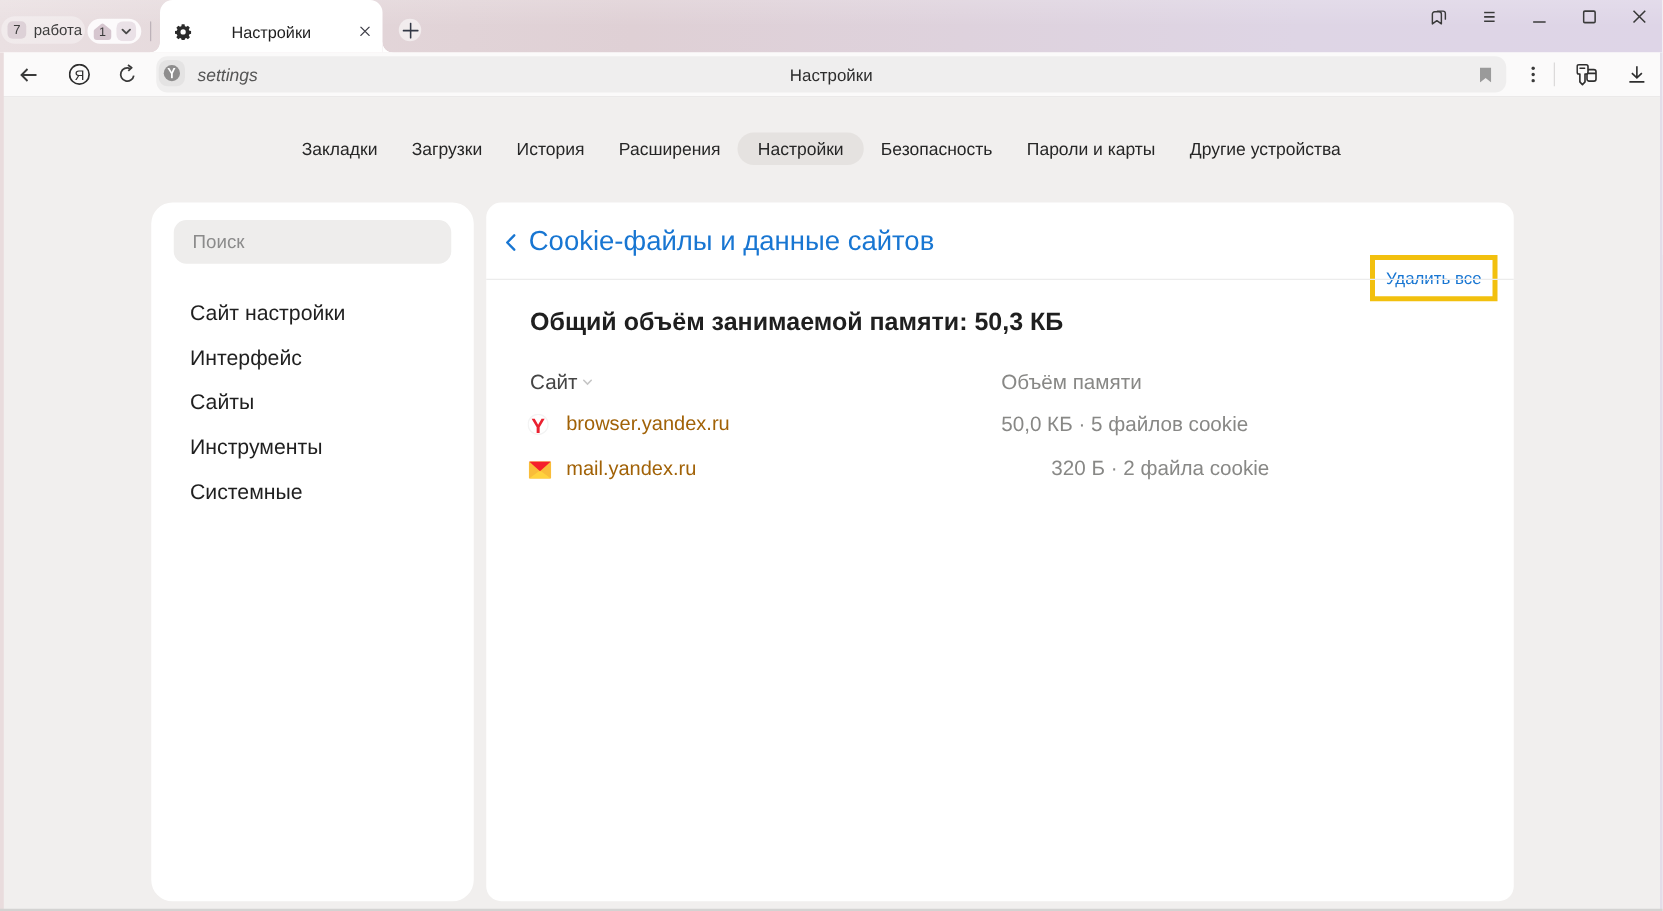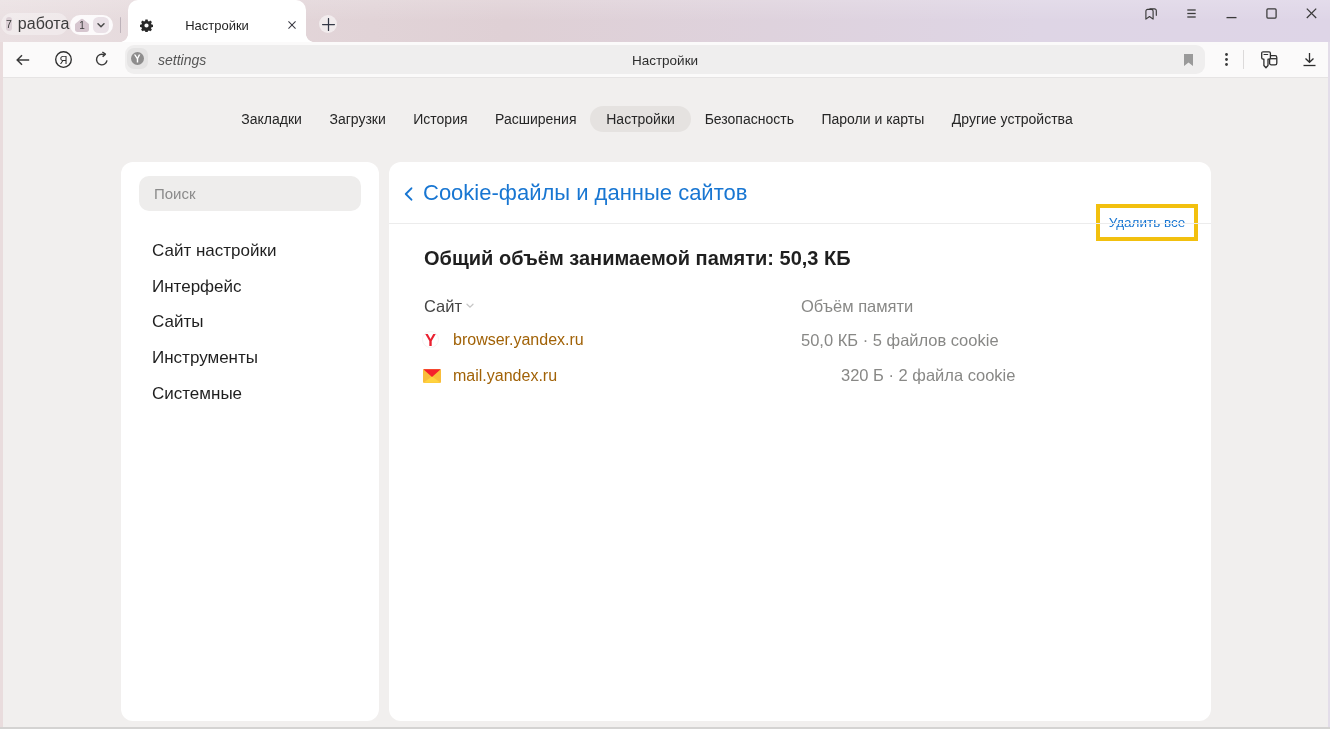--- a/index.html
+++ b/index.html
@@ -9,21 +9,21 @@
   
   .tabbar {
     position:relative; height:42px;
     background:linear-gradient(180deg,rgba(255,255,255,.16) 0%,rgba(255,255,255,0) 50%),
                linear-gradient(90deg,#eae0e2 0%,#e3d6d9 18%,#dfd0d5 38%,#ded2dd 58%,#ded5e5 78%,#ded5e7 100%);
   }
   .tabgrp { position:absolute; left:1px; top:13px; width:67px; height:22px; display:flex; align-items:center;
     background:rgba(255,255,255,.35); border-radius:11px; padding:0 0 0 5px; gap:6px; }
   .badge7 { width:15px; height:14px; background:#ddd1d7; border-radius:4px; font-size:10.5px;
     color:#3c3c3c; display:flex; align-items:center; justify-content:center; }
-  .tabgrp .lbl { font-size:16px; color:#3c3c3c; }
+  .tabgrp .lbl { font-size:12px; color:#3c3c3c; }
   .pill2 { position:absolute; left:70px; top:15px; width:43px; height:20px; background:#fcfafb;
     border-radius:10px; display:flex; align-items:center; justify-content:center; gap:3px; }
   .vsep { position:absolute; left:119.5px; top:17px; width:1.6px; height:16px; background:#bdb2b9; border-radius:1px; }
   .tab { position:absolute; left:128px; top:0; width:178px; height:42px; background:#fff;
     border-radius:10px 10px 0 0; }
   .tab::before { content:""; position:absolute; left:-8px; bottom:0; width:8px; height:8px;
     background:radial-gradient(circle at 0 0, rgba(0,0,0,0) 7.6px, #fff 8.1px); }
   .tab::after { content:""; position:absolute; right:-8px; bottom:0; width:8px; height:8px;
     background:radial-gradient(circle at 100% 0, rgba(0,0,0,0) 7.6px, #fff 8.1px); }
   .tab .gear { position:absolute; left:11.5px; top:19px; }
@@ -46,21 +46,21 @@
   .urlcenter { position:absolute; left:0; right:0; top:7.5px; text-align:center; font-size:13.5px; color:#2d2d2d; }
   .bkm { position:absolute; right:12px; top:9px; }
 
   
   .page { position:relative; height:651px; background:#f1efee; }
   .topnav { position:absolute; left:0; right:16px; top:28px; height:26px; display:flex; justify-content:center;align-items:flex-end; }
   .topnav .it { font-size:14px; color:#262626; line-height:26px; padding:0 13.75px; white-space:nowrap; }
   .topnav .it.sel { background:#e5e2e0; border-radius:13px; padding:0 16px; }
 
   .card { position:absolute; background:#fff; border-radius:12px; top:84px; bottom:8px; }
-  .sidebar { left:121px; width:258px; }
+  .sidebar { left:121px; width:258px;border-radius:17px; }
   .content { left:389px; width:822px; }
 
   .search { position:absolute; left:18px; top:14px; width:222px; height:35px; background:#eeedec;
     border-radius:10px; line-height:35px; padding-left:15px; font-size:15px; color:#8b8b8b; }
   .sitems { position:absolute; left:31px; top:71px; }
   .sitems div { font-size:17px; color:#1f1f1f; height:35.7px; line-height:35.7px; }
 
   .chead { position:absolute; left:0; right:0; top:0; height:59px;text-decoration:underline; }
   .back { position:absolute; left:15px; top:25px; }
   .h1 { position:absolute; left:34px; top:18px; font-size:22px; color:#1876d2; }

